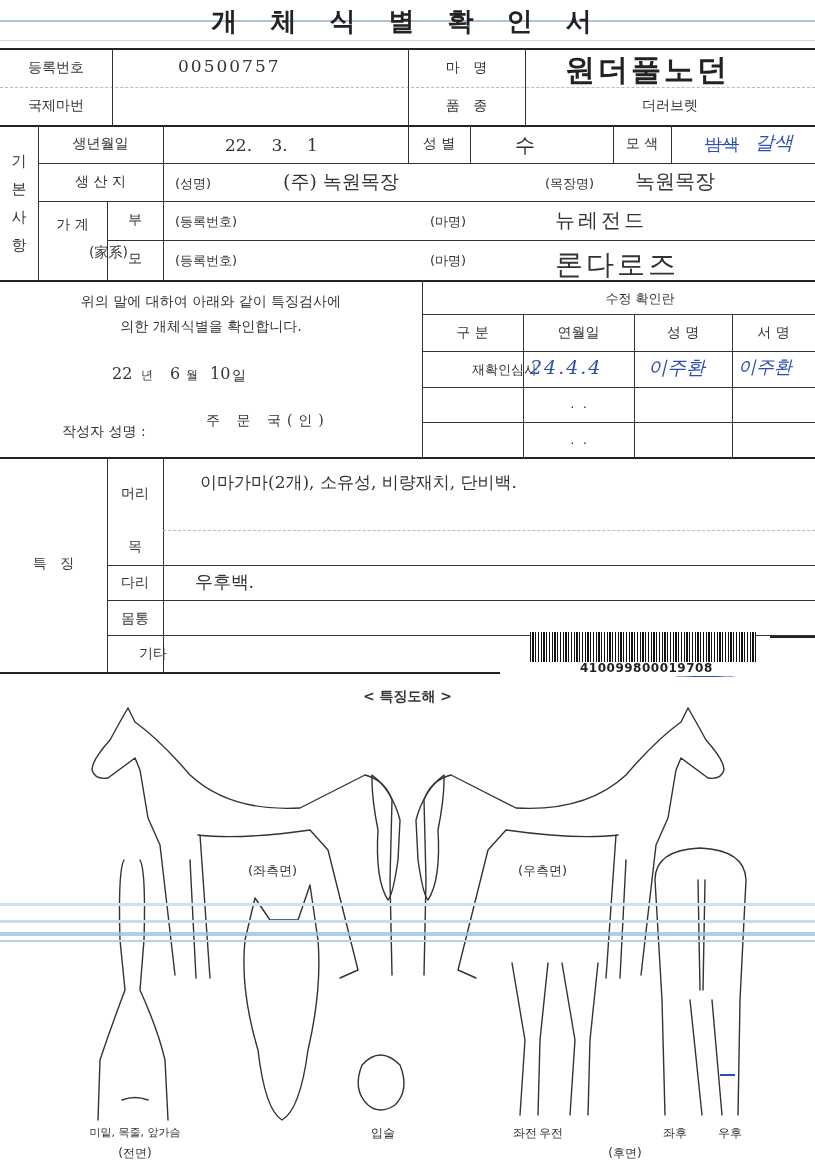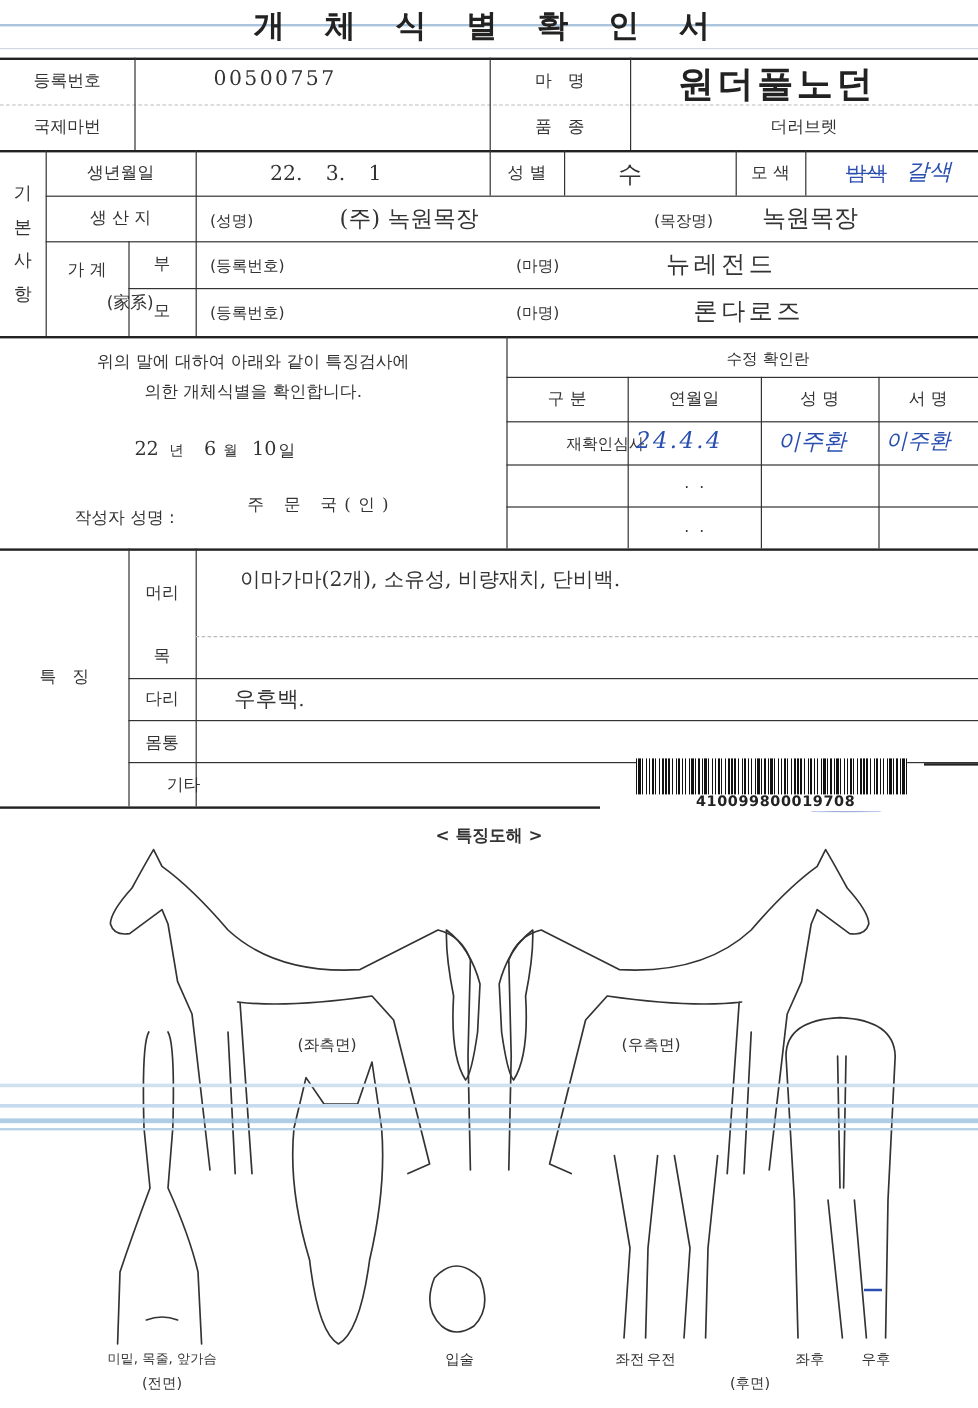--- a/index.html
+++ b/index.html
@@ -78,21 +78,21 @@
 
 <div class="lbl" style="left:38px;width:69px;top:216px;">가 계</div>
 <div class="lbl" style="left:38px;width:69px;top:244px;margin-left:36px;">(家系)</div>
 <div class="lbl" style="left:107px;width:56px;top:211px;">부</div>
 <div class="lbl small" style="left:175px;top:213px;">(등록번호)</div>
 <div class="lbl small" style="left:430px;top:213px;">(마명)</div>
 <div class="hand" style="left:555px;top:207px;font-size:20px;letter-spacing:3px;">뉴레전드</div>
 <div class="lbl" style="left:107px;width:56px;top:250px;">모</div>
 <div class="lbl small" style="left:175px;top:252px;">(등록번호)</div>
 <div class="lbl small" style="left:430px;top:252px;">(마명)</div>
-<div class="hand" style="left:578px;top:246px;font-size:20px;letter-spacing:3px;font-family:Liberation Mono, monospace;">론다로즈</div>
+<div class="hand" style="left:555px;top:246px;font-size:28px;letter-spacing:3px;font-family:Liberation Mono, monospace;">론다로즈</div>
 
 <div class="vl" style="left:422px;top:280px;height:177px;"></div>
 <div class="hl2" style="left:0;top:457px;width:815px;"></div>
 
 <div class="lbl" style="left:0;width:422px;top:293px;">위의 말에 대하여 아래와 같이 특징검사에</div>
 <div class="lbl" style="left:0;width:422px;top:318px;">의한 개체식별을 확인합니다.</div>
 
 <div>
   <span class="hand" style="left:112px;top:364px;font-size:16px;">22</span>
   <span class="lbl" style="left:141px;top:367px;font-size:12px;">년</span>

